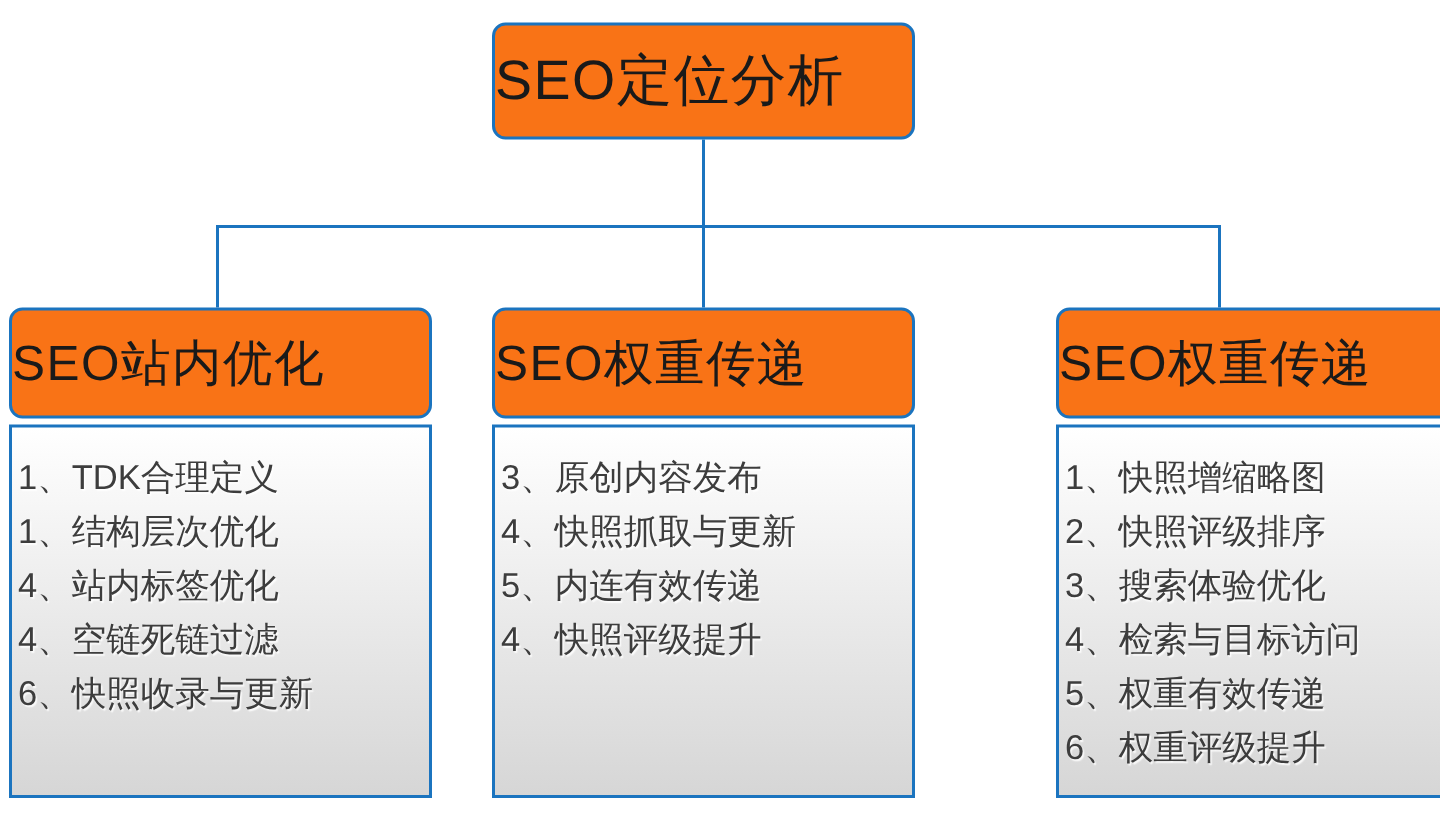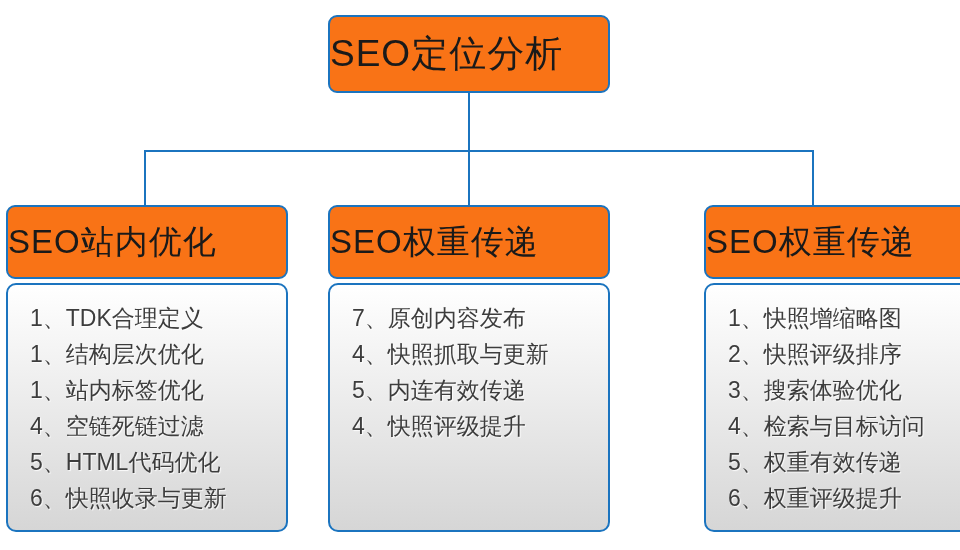--- a/index.html
+++ b/index.html
@@ -19,23 +19,23 @@
   .node{
     position:absolute;box-sizing:border-box;
     border:2px solid var(--accent);border-radius:9px;background:#f97316;
     display:flex;align-items:center;justify-content:flex-start;
     color:var(--header-text);
   }
   .root-box{left:328px;top:15px;width:282px;height:78px;font-size:37px;letter-spacing:1px;}
   .header-box{top:205px;height:74px;font-size:33px;letter-spacing:1px;}
   .list-box{
     position:absolute;box-sizing:border-box;top:283px;height:249px;
-    border:2px solid var(--accent);border-radius:10px;
+    border:2px solid var(--accent);border-radius:0;
     background:linear-gradient(to bottom,var(--panel-top) 0%,var(--panel-bottom) 100%);
-    padding:15px 8px 0 22px;
+    padding:15px 8px 0 4px;
   }
   .col-0{left:6px;width:282px;}
   .col-1{left:328px;width:282px;}
   .col-2{left:704px;width:283px;}
   ul{list-style:none;margin:0;padding:0;}
   li{
     font-size:23px;line-height:36px;color:var(--list-text);
     text-shadow:1px 1px 1px rgba(255,255,255,.9);
     white-space:nowrap;
   }
@@ -61,33 +61,32 @@
 <div class="line v" id="drop-mid"></div>
 <div class="line v" id="drop-right"></div>
 
 <div class="node header-box col-0">
   <span>SEO站内优化</span>
 </div>
 <div class="list-box col-0">
   <ul>
     <li>1、TDK合理定义</li>
     <li>1、结构层次优化</li>
-    <li>1、站内标签优化</li>
+    <li>4、站内标签优化</li>
     <li>4、空链死链过滤</li>
-    <li>5、HTML代码优化</li>
     <li>6、快照收录与更新</li>
   </ul>
 </div>
 
 <div class="node header-box col-1">
   <span>SEO权重传递</span>
 </div>
 <div class="list-box col-1">
   <ul>
-    <li>7、原创内容发布</li>
+    <li>3、原创内容发布</li>
     <li>4、快照抓取与更新</li>
     <li>5、内连有效传递</li>
     <li>4、快照评级提升</li>
   </ul>
 </div>
 
 <div class="node header-box col-2">
   <span>SEO权重传递</span>
 </div>
 <div class="list-box col-2">

